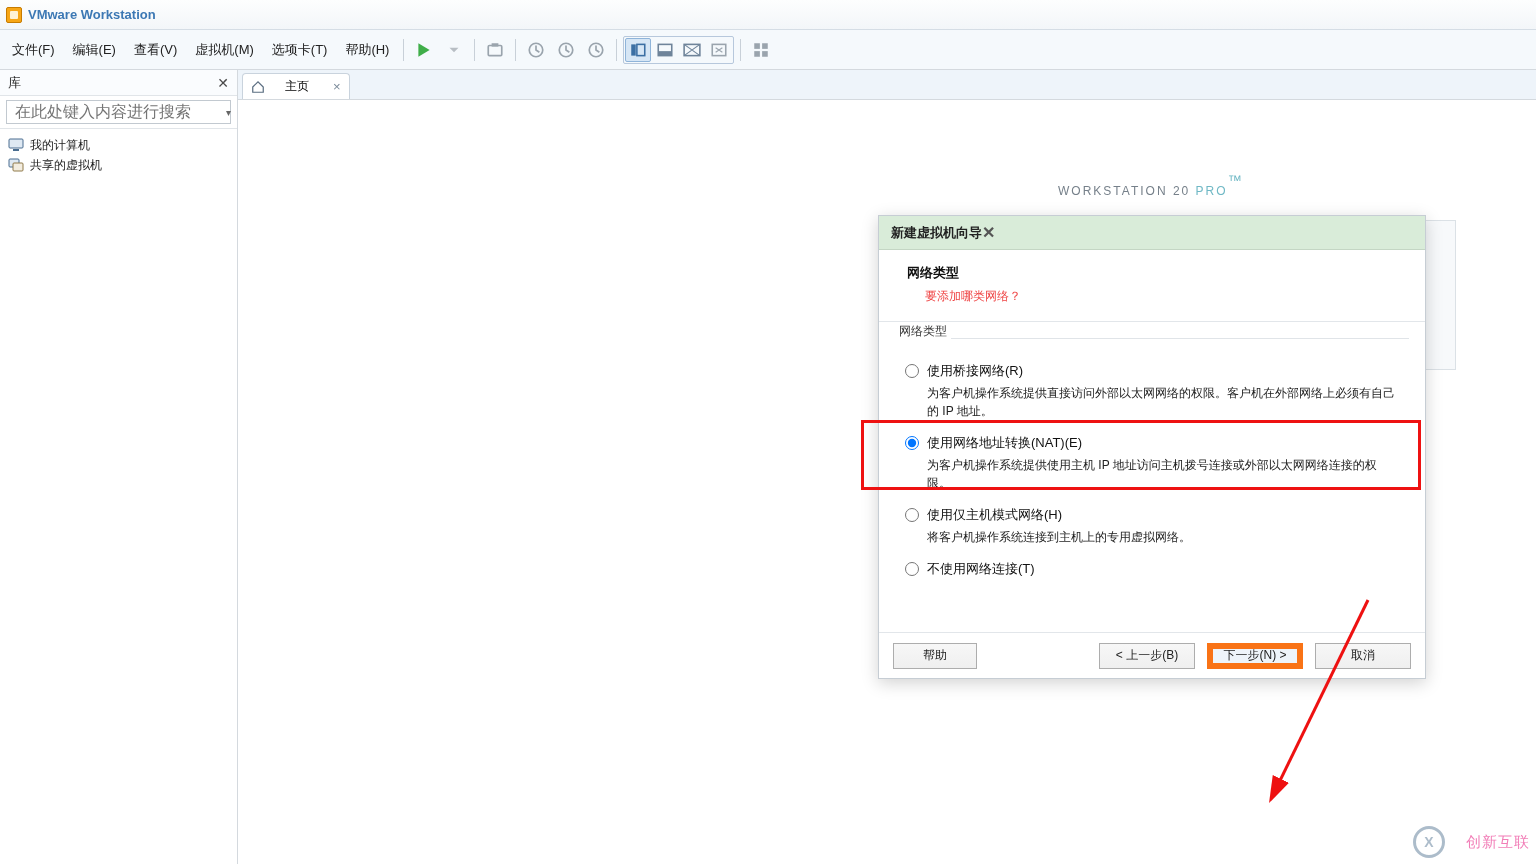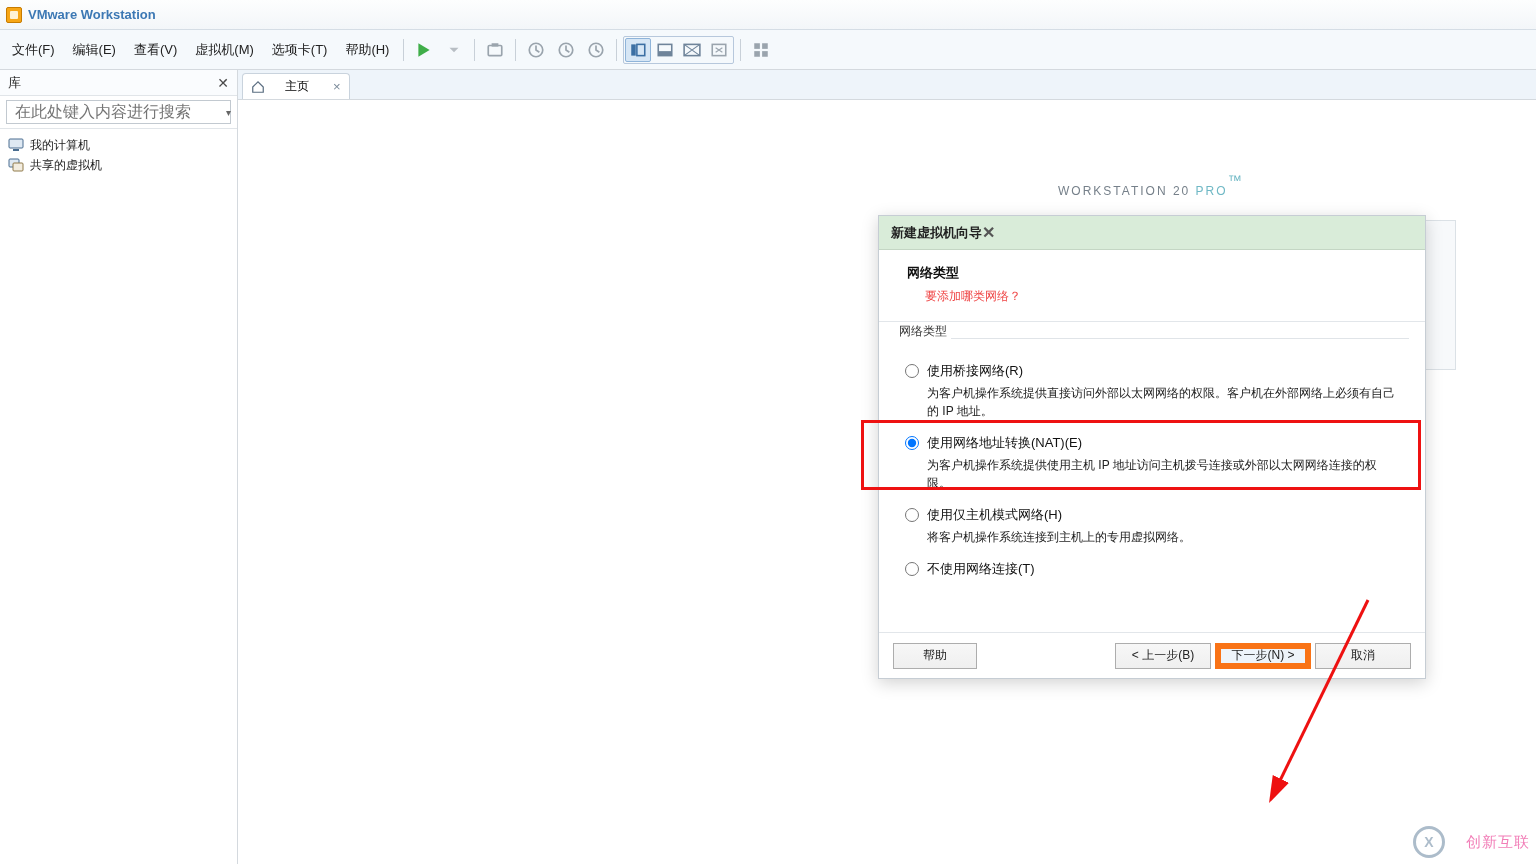--- a/index.html
+++ b/index.html
@@ -66,21 +66,21 @@
 .dlg-head .h2 { font-size:12px; color:#ef4444; padding-left:18px; }
 .dlg-body { border-top:1px solid #e2e6ea; padding:10px 16px 40px 16px; }
 .fieldset-label { font-size:12px; color:#333; background:#fff; position:relative; top:-16px; left:0; padding:0 4px; display:inline-block;}
 .fs-line{height:1px;background:#e0e4e8;margin-top:6px;}
 .radio-block { margin:6px 0 14px 10px; }
 .radio-row { display:flex; align-items:flex-start; gap:8px; }
 .radio-row input[type=radio]{ margin-top:2px; width:14px; height:14px; }
 .radio-row label { font-size:13px; color:#111; }
 .radio-desc { font-size:12px; color:#222; margin:4px 0 0 22px; max-width:470px; line-height:1.5; }
 .red-box { position:absolute; border:3px solid #e11; pointer-events:none; }
-.dlg-foot { height:46px; border-top:1px solid #e2e6ea; display:flex; align-items:center; justify-content:flex-end; padding:0 14px; gap:4px; }
+.dlg-foot { height:46px; border-top:1px solid #e2e6ea; display:flex; align-items:center; justify-content:flex-end; padding:0 14px; gap:12px; }
 .dlg-foot .spacer{flex:1;}
 .wbtn { min-width:96px; height:26px; border:1px solid #adadad; background:linear-gradient(#f7f7f7,#efefef); font-size:12px; color:#222; cursor:default; display:flex; align-items:center; justify-content:center; }
 .wbtn.help{min-width:84px;}
 .wbtn.primary { border:6px solid #f97316; background:#eef4fa; }
 
 
 .arrow-svg { position:absolute; pointer-events:none; }
 
 
 .watermark{position:absolute;right:6px;bottom:6px;display:flex;align-items:center;gap:6px;opacity:.7;}

